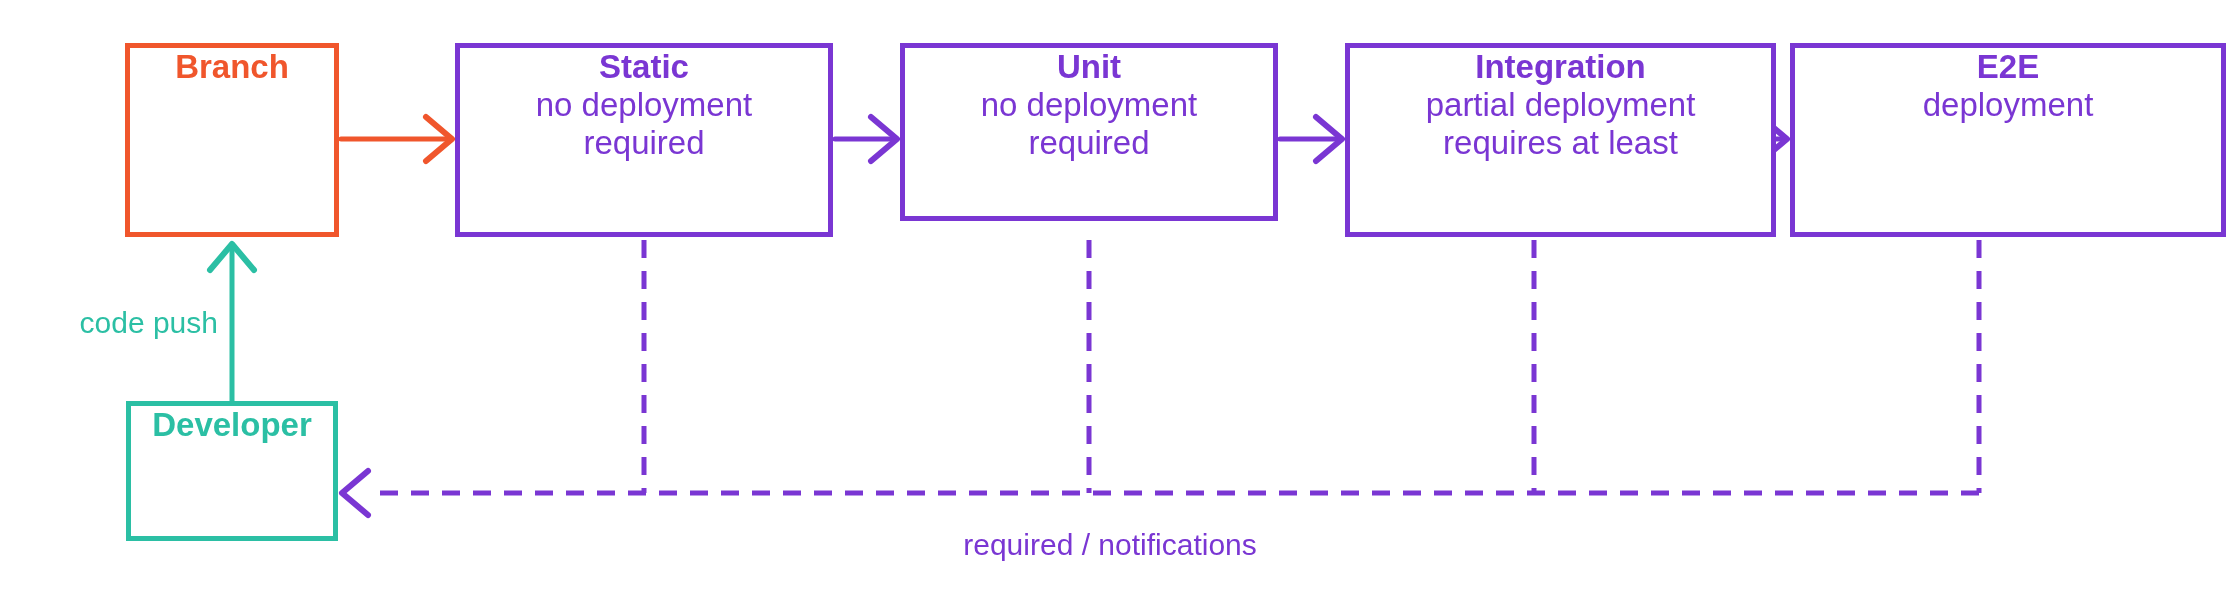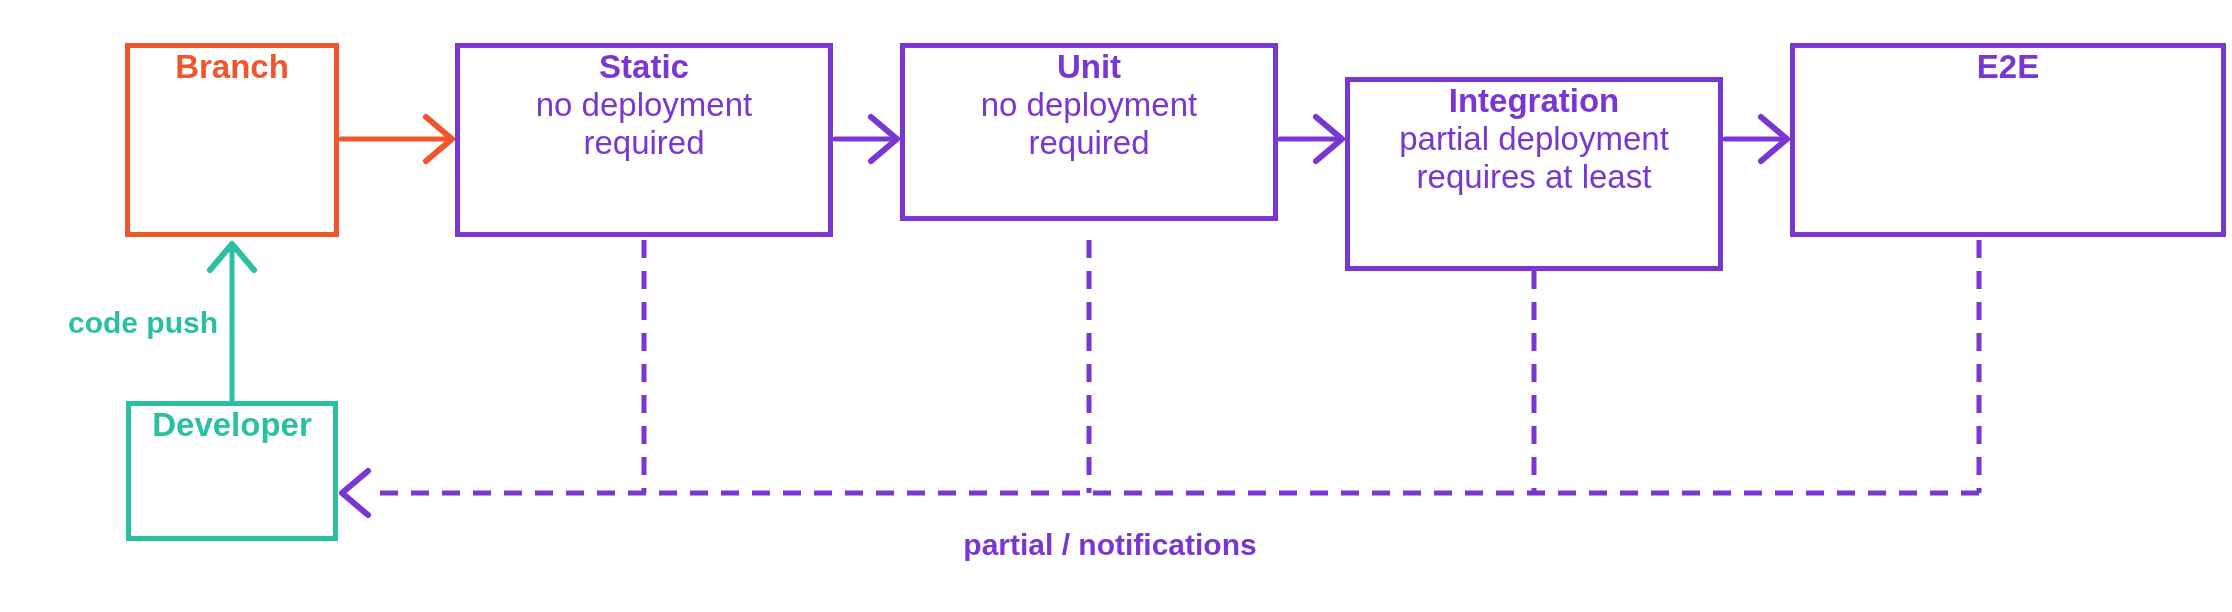--- a/index.html
+++ b/index.html
@@ -51,31 +51,31 @@
     border-color: var(--purple);
     color: var(--purple);
   }
   #node-branch {
     left: 125px; top: 43px; width: 214px; height: 194px;
     border-color: var(--orange);
     color: var(--orange);
   }
   #node-static      { left: 455px;  top: 43px; width: 378px; height: 194px; }
   #node-unit        { left: 900px;  top: 43px; width: 378px; height: 178px; }
-  #node-integration { left: 1345px; top: 43px; width: 378px; height: 194px; margin-top: 34px; }
+  #node-integration { left: 1345px; top: 43px; width: 431px; height: 194px; }
   #node-e2e         { left: 1790px; top: 43px; width: 436px; height: 194px; }
   #node-developer {
     left: 126px; top: 401px; width: 212px; height: 140px;
     border-color: var(--teal);
     color: var(--teal);
   }
   .edge-label {
     position: absolute;
     font-size: 30px;
-    font-weight: 700;
+    font-weight: 400;
     line-height: 32px;
   }
   #label-code-push {
     left: 0px; top: 307px; width: 218px;
     text-align: right;
     color: var(--teal);
   }
   #label-results {
     left: 960px; top: 529px; width: 300px;
     text-align: center;
@@ -146,23 +146,24 @@
   </div>
 
   <div class="node purple" id="node-integration">
     <div class="node-title">Integration</div>
     <div class="node-sub">partial deployment</div>
     <div class="node-sub">requires at least</div>
   </div>
 
   <div class="node purple" id="node-e2e">
     <div class="node-title">E2E</div>
+    <div class="node-sub">deployment</div>
   </div>
 
   <div class="node" id="node-developer">
     <div class="node-title">Developer</div>
   </div>
 
   <div class="edge-label" id="label-code-push">code push</div>
 
-  <div class="edge-label" id="label-results">partial / notifications</div>
+  <div class="edge-label" id="label-results">required / notifications</div>
 
 </div>
 
 </body></html>

